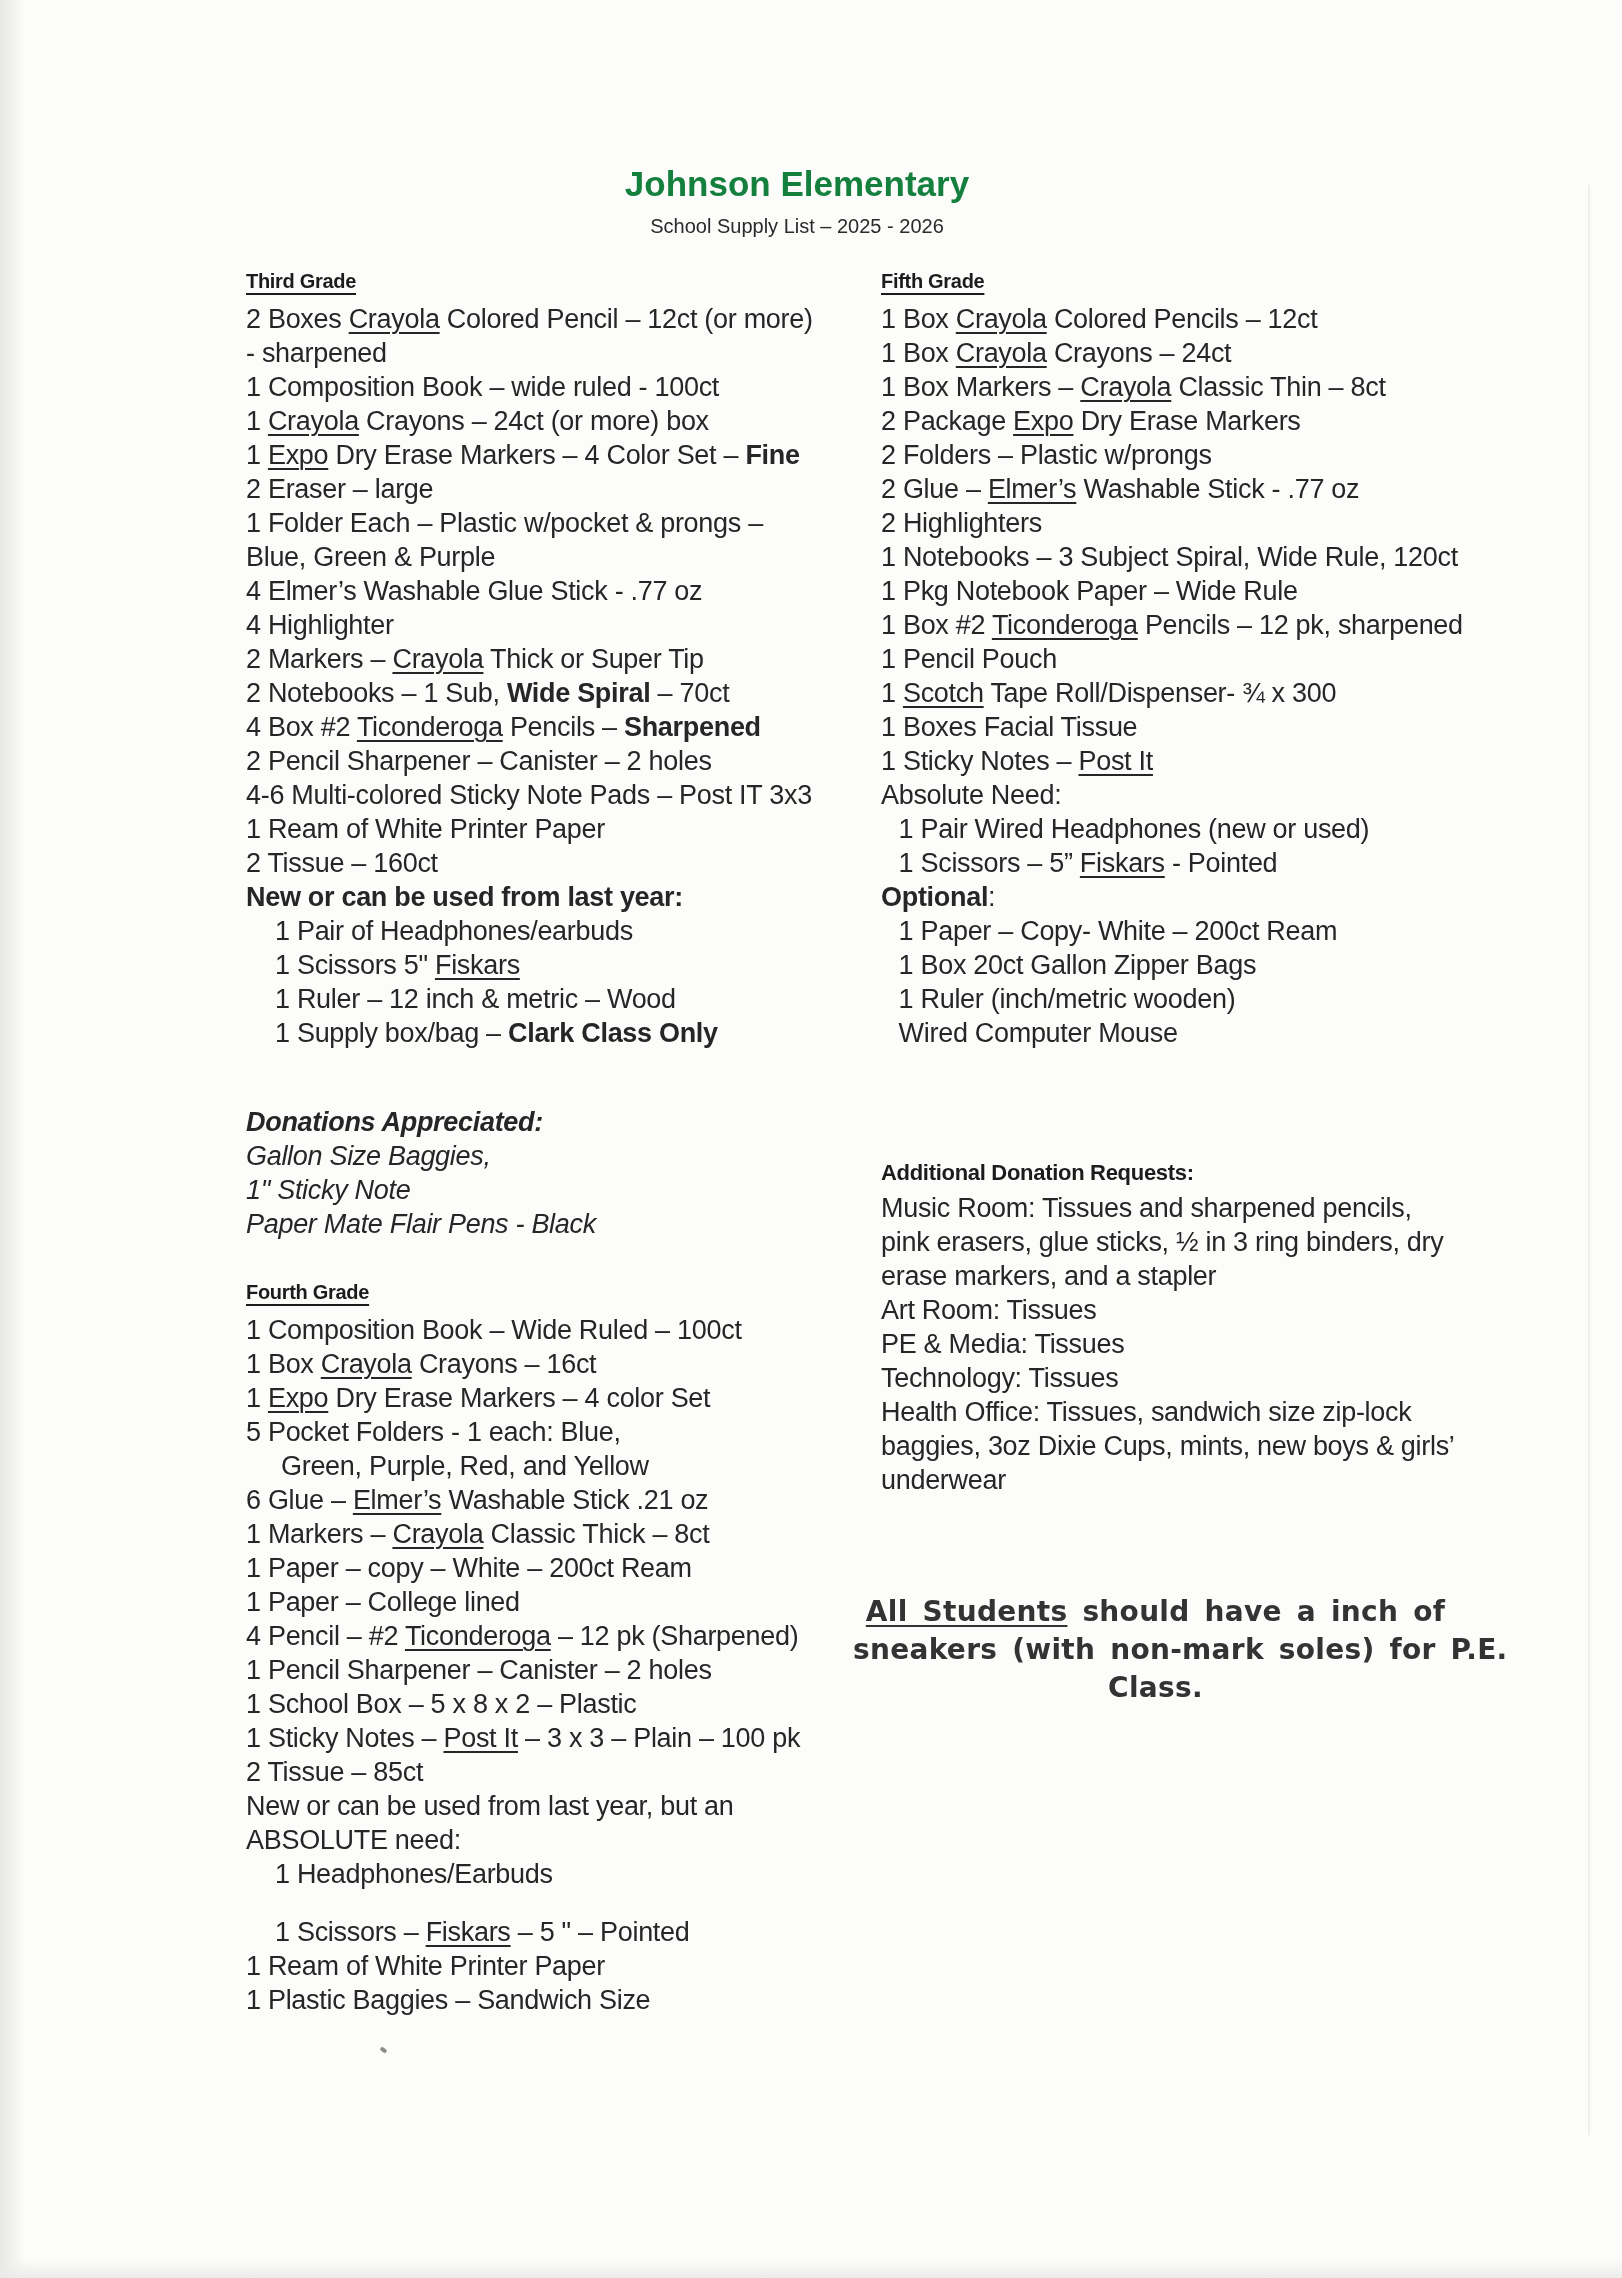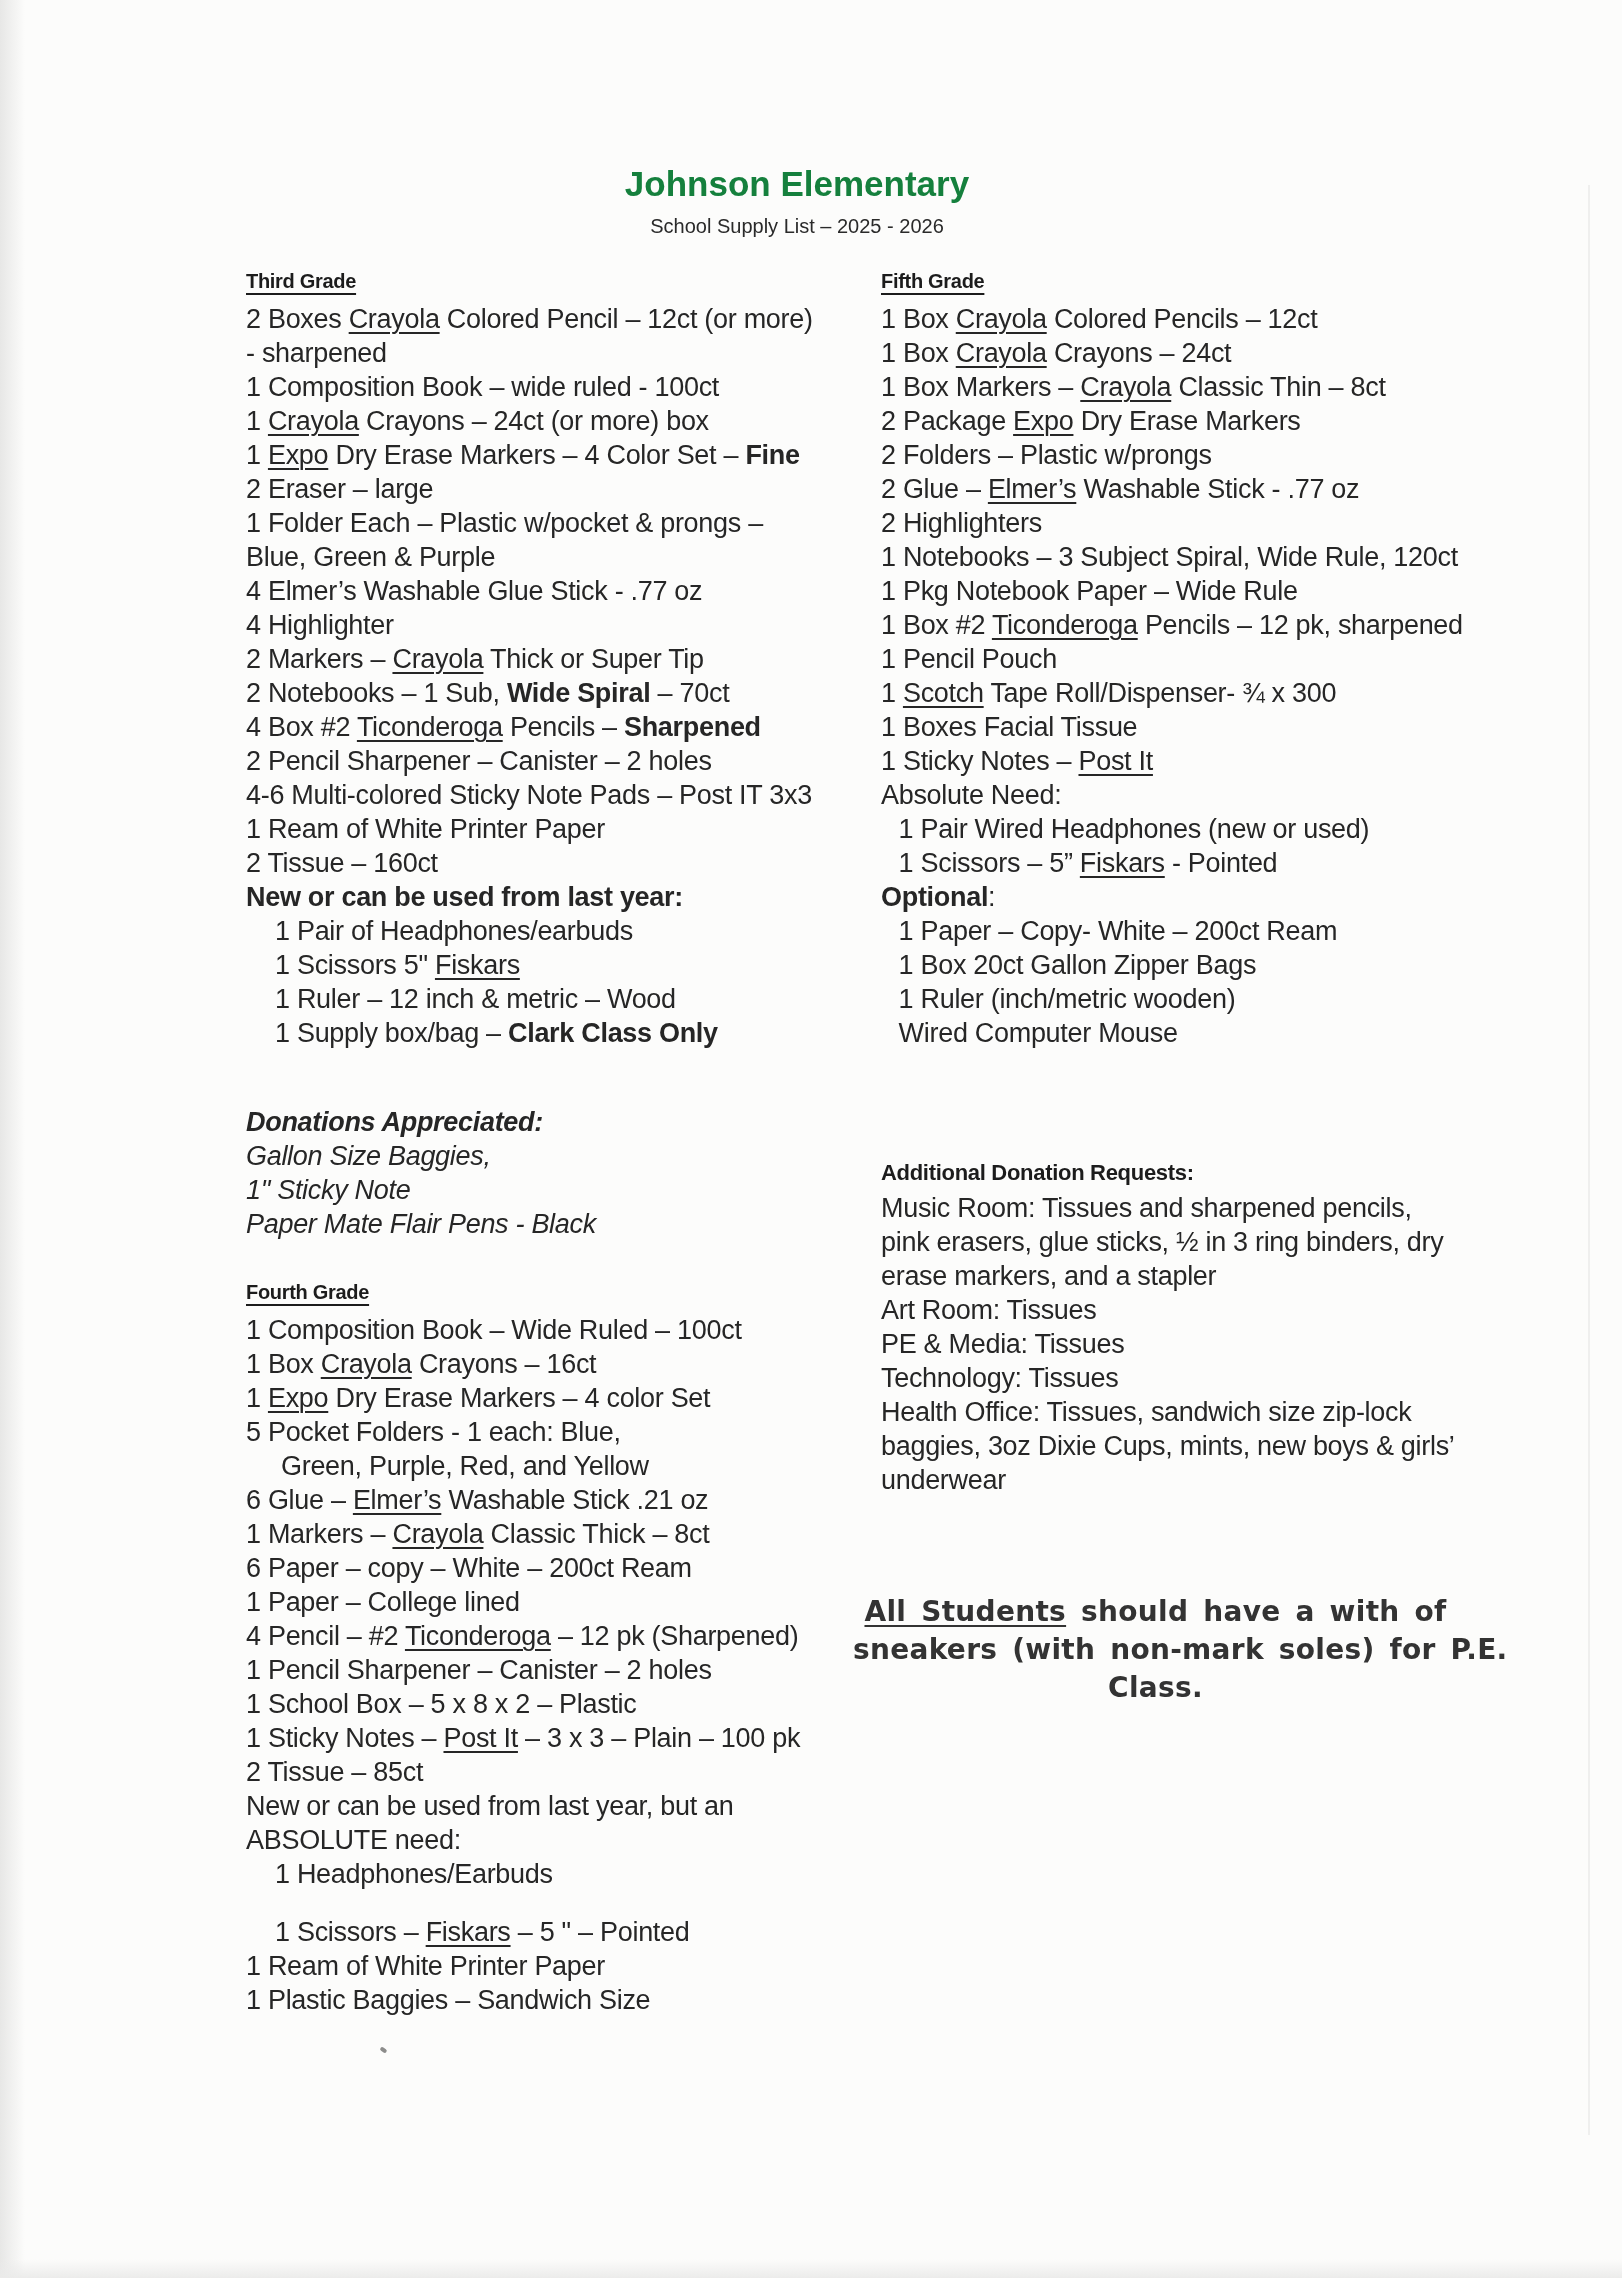--- a/index.html
+++ b/index.html
@@ -84,21 +84,21 @@
   <div class="block" id="fourth-grade">
     <div class="g-head">Fourth Grade</div>
     <div>
         <div class="t-line"><span>1 Composition Book – Wide Ruled – 100ct</span></div>
         <div class="t-line"><span>1 Box </span><span class="u">Crayola</span><span> Crayons – 16ct</span></div>
         <div class="t-line"><span>1 </span><span class="u">Expo</span><span> Dry Erase Markers – 4 color Set</span></div>
         <div class="t-line"><span>5 Pocket Folders - 1 each: Blue,</span></div>
         <div class="t-line" style="padding-left: 35px;"><span>Green, Purple, Red, and Yellow</span></div>
         <div class="t-line"><span>6 Glue – </span><span class="u">Elmer’s</span><span> Washable Stick .21 oz</span></div>
         <div class="t-line"><span>1 Markers – </span><span class="u">Crayola</span><span> Classic Thick – 8ct</span></div>
-        <div class="t-line"><span>6 Paper – copy – White – 200ct Ream</span></div>
+        <div class="t-line"><span>1 Paper – copy – White – 200ct Ream</span></div>
         <div class="t-line"><span>1 Paper – College lined</span></div>
         <div class="t-line"><span>4 Pencil – #2 </span><span class="u">Ticonderoga</span><span> – 12 pk (Sharpened)</span></div>
         <div class="t-line"><span>1 Pencil Sharpener – Canister – 2 holes</span></div>
         <div class="t-line"><span>1 School Box – 5 x 8 x 2 – Plastic</span></div>
         <div class="t-line"><span>1 Sticky Notes – </span><span class="u">Post It</span><span> – 3 x 3 – Plain – 100 pk</span></div>
         <div class="t-line"><span>2 Tissue – 85ct</span></div>
         <div class="t-line"><span>New or can be used from last year, but an</span></div>
         <div class="t-line"><span>ABSOLUTE need:</span></div>
         <div class="t-line" style="padding-left: 29px;"><span>1 Headphones/Earbuds</span></div>
         <div class="t-line" style="padding-left: 29px; margin-top: 24px;"><span>1 Scissors – </span><span class="u">Fiskars</span><span> – 5 " – Pointed</span></div>
@@ -145,21 +145,21 @@
         <div class="t-line"><span>PE &amp; Media: Tissues</span></div>
         <div class="t-line"><span>Technology: Tissues</span></div>
         <div class="t-line"><span>Health Office: Tissues, sandwich size zip-lock</span></div>
         <div class="t-line"><span>baggies, 3oz Dixie Cups, mints, new boys &amp; girls’</span></div>
         <div class="t-line"><span>underwear</span></div>
       </div>
   </div>
 
   <div class="block" id="pe-note">
     <div>
-        <div class="t-line"><span class="u">All Students</span><span> should have a with of</span></div>
+        <div class="t-line"><span class="u">All Students</span><span> should have a inch of</span></div>
         <div class="t-line"><span>sneakers (with non-mark soles) for P.E.</span></div>
         <div class="t-line"><span>Class.</span></div>
       </div>
   </div>
 
   <div class="speck"></div>
 </div>
 
 
 </body></html>

